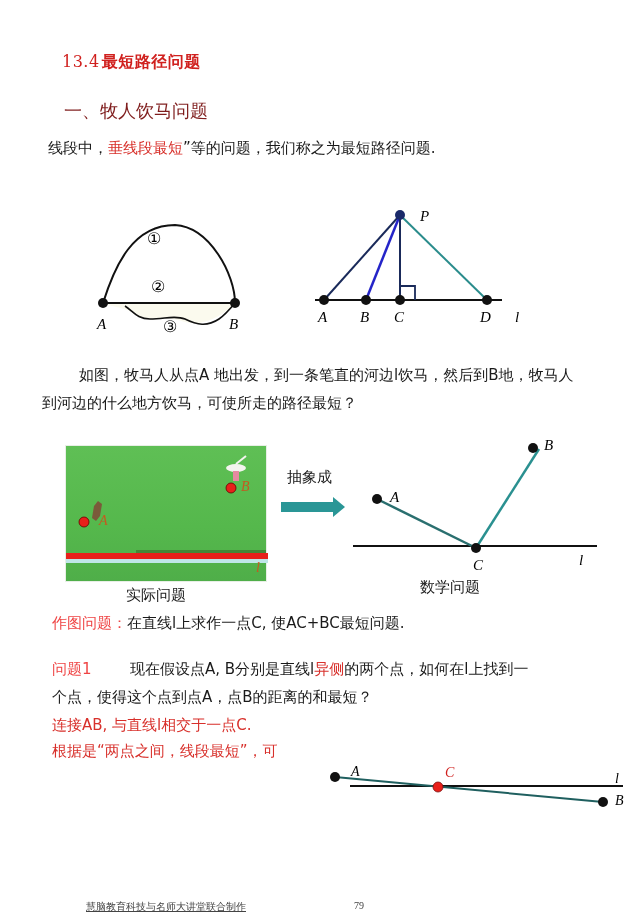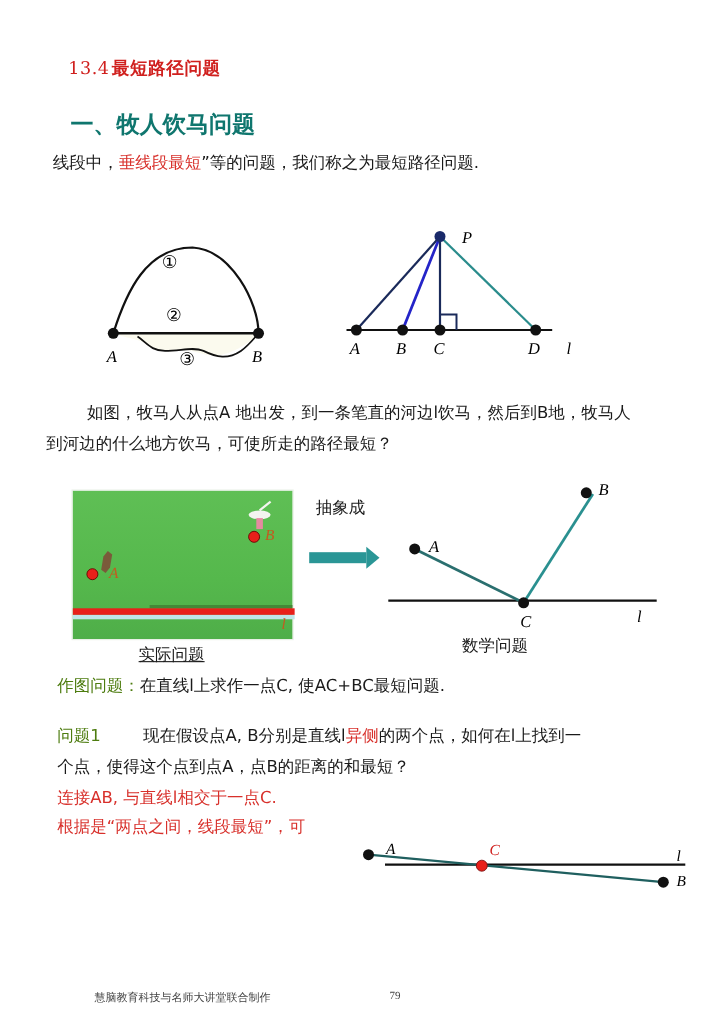--- a/index.html
+++ b/index.html
@@ -13,27 +13,27 @@
     }
     .abs { position: absolute; }
     .section-title {
       left: 62px; top: 52px;
       font-size: 16px; font-weight: bold; color: #d0201e;
       letter-spacing: 0.5px;
     }
     .section-title .num { font-family: "DejaVu Serif", "Liberation Serif", serif; font-weight: normal; margin-right: 2px; }
     .sub-title {
       left: 64px; top: 99px;
-      font-size: 21px; font-weight: bold; color: #0f766e;
+      font-size: 18px; font-weight: normal; color: #7f1d1d;
     }
     .para {
       font-size: 15px; line-height: 28px; color: #1a1a1a;
     }
     .red { color: #d8302b; }
-    .teal { color: #4d7c0f; }
+    .teal { color: #ef4444; }
     svg text { font-family: "Liberation Serif", "DejaVu Serif", serif; font-style: italic; }
     .caption { font-size: 15px; color: #1a1a1a; }
     .footer { font-family: "Liberation Serif", "DejaVu Serif", serif; font-size: 10px; color: #444; }
     .photo {
       left: 65px; top: 445px; width: 202px; height: 137px;
       background: linear-gradient(180deg, #5fbf55 0%, #55b84c 60%, #4fae49 100%);
       border: 1px solid #e8efe6;
     }
   </style>
 </head>
@@ -101,23 +101,23 @@
     <path d="M28,60 L32,55 L36,58 L34,70 L30,75 L26,72 Z" fill="#7a5a3a"></path>
     <circle cx="18" cy="76" r="5" fill="#e8201a" stroke="#600" stroke-width="0.8"></circle>
     <text x="33" y="79" font-size="14" fill="#c45a20">A</text>
 
     <rect x="70" y="104" width="130" height="3" fill="#3c6a2a" opacity="0.6"></rect>
     <rect x="0" y="107" width="202" height="6" fill="#e8201a"></rect>
     <rect x="0" y="113" width="202" height="4" fill="#bfe6e8"></rect>
     <text x="190" y="126" font-size="14" fill="#c45a20">l</text>
   </svg>
 </div>
-<div class="abs caption" style="left:126px; top:586px;text-decoration:underline;">实际问题</div>
+<div class="abs caption" style="left:126px; top:586px;">实际问题</div>
 
-<div class="abs caption" style="left:287px; top:452px;">抽象成</div>
+<div class="abs caption" style="left:287px; top:468px;">抽象成</div>
 <svg class="abs" style="left:281px; top:496px;" width="66" height="22">
   <rect x="0" y="6" width="52" height="10" fill="#2a9696"></rect>
   <polygon points="52,1 64,11 52,21" fill="#2a9696"></polygon>
 </svg>
 
 <svg class="abs" style="left:350px; top:432px;" width="260" height="140">
   <line x1="3" y1="114" x2="247" y2="114" stroke="#111" stroke-width="2"></line>
   <line x1="27" y1="67" x2="126" y2="116" stroke="#2a6f6f" stroke-width="2.5"></line>
   <line x1="126" y1="116" x2="189" y2="17" stroke="#2a9090" stroke-width="2.5"></line>
   <circle cx="27" cy="67" r="5" fill="#111"></circle>
@@ -150,14 +150,14 @@
   <line x1="10" y1="17" x2="278" y2="42" stroke="#1f5f5f" stroke-width="2"></line>
   <circle cx="10" cy="17" r="5" fill="#111"></circle>
   <circle cx="278" cy="42" r="5" fill="#111"></circle>
   <circle cx="113" cy="27" r="5" fill="#e8201a" stroke="#7a1010" stroke-width="0.8"></circle>
   <text x="26" y="16" font-size="14">A</text>
   <text x="120" y="17" font-size="14" fill="#d0201e">C</text>
   <text x="290" y="23" font-size="14">l</text>
   <text x="290" y="45" font-size="14">B</text>
 </svg>
 
-<div class="abs footer" style="left:86px; top:900px;">慧脑教育科技与名师大讲堂联合制作</div>
+<div class="abs footer" style="left:86px; top:900px;text-decoration:underline;">慧脑教育科技与名师大讲堂联合制作</div>
 <div class="abs footer" style="left:314px; top:900px;margin-left:40px;">79</div>
 
 </body></html>

